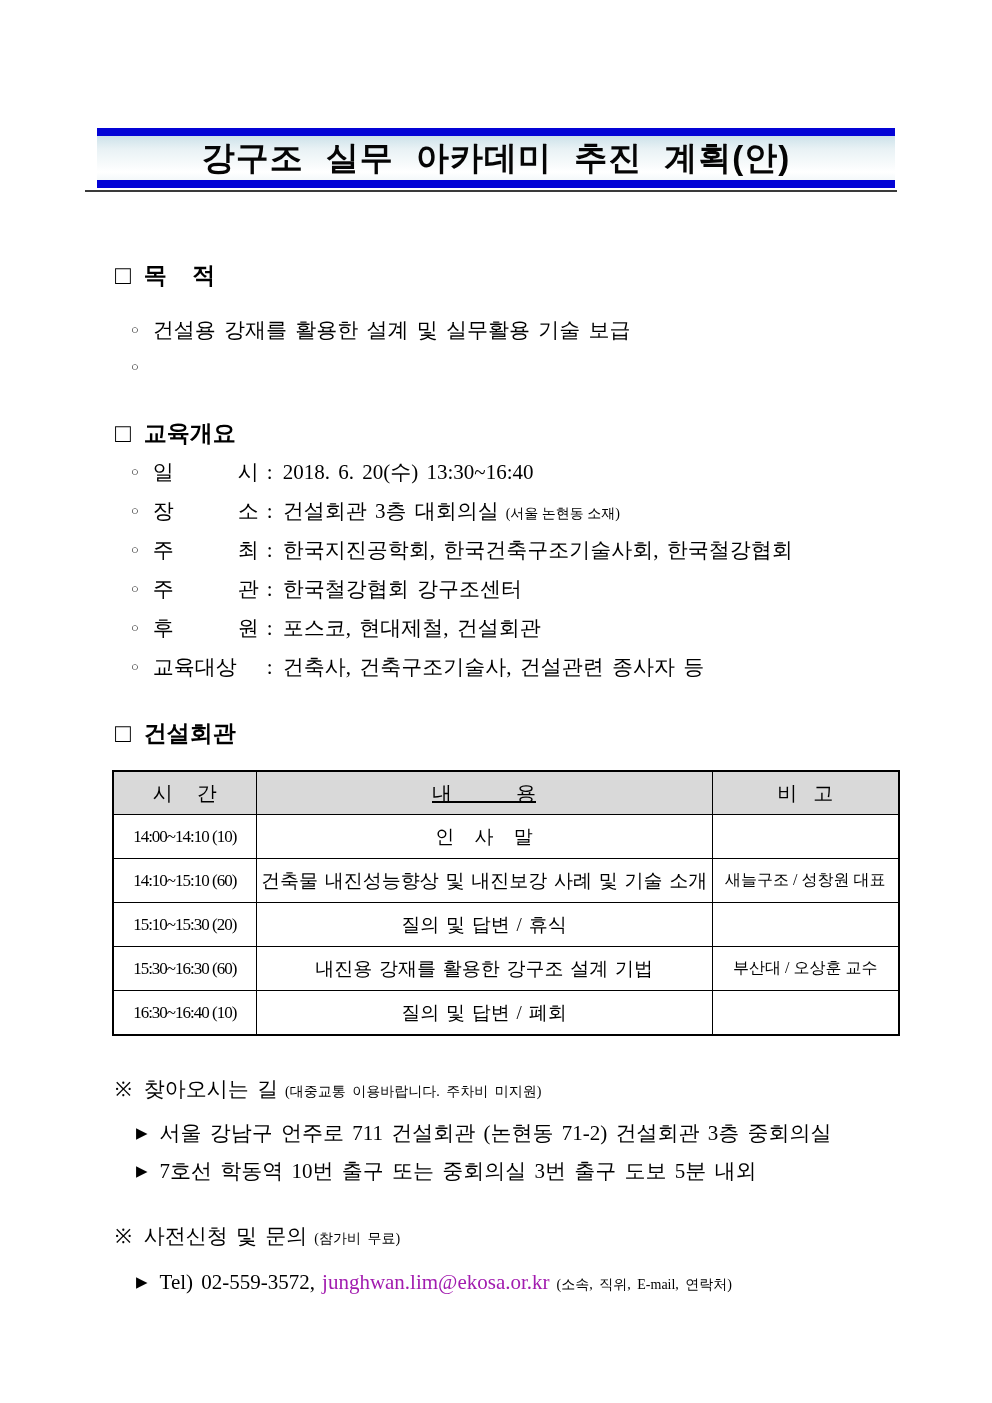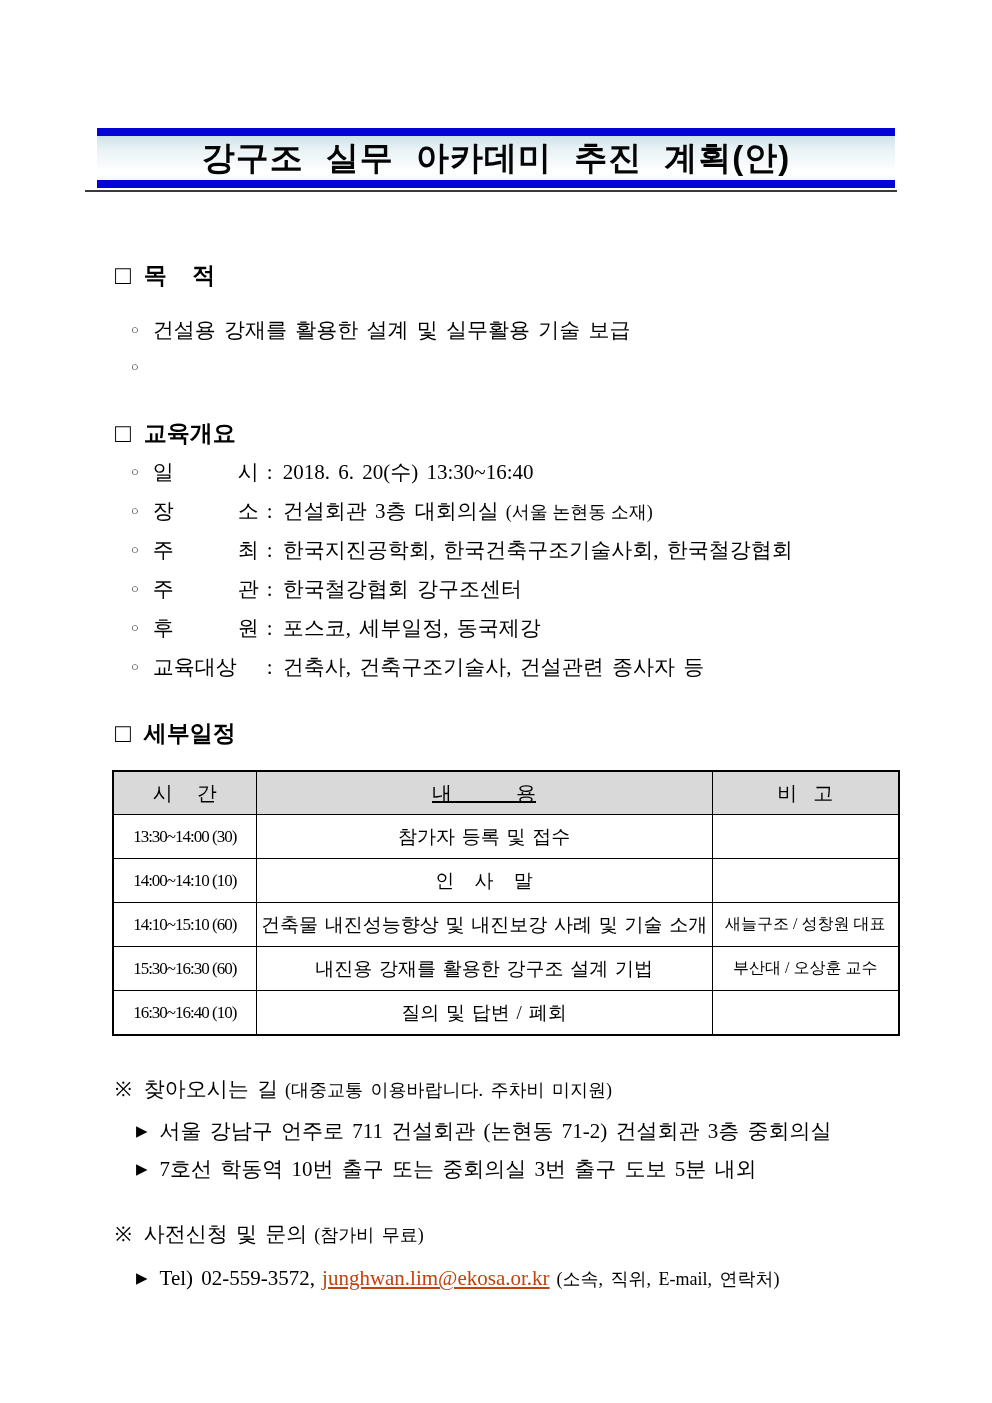--- a/index.html
+++ b/index.html
@@ -50,21 +50,21 @@
   .ov-row {
     display:flex; align-items:baseline;
     margin-left:131px; line-height:36px; font-size:21px;
   }
   .jlabel {
     display:inline-block; width:106px;
     text-align-last:justify; text-justify:distribute;
   }
   .colon { margin:0 10px 0 8px; }
   .ov-value { word-spacing:3px; }
-  .small { font-size:18px;text-align:center; }
+  .small { font-size:14px;text-align:center; }
   .note-gap { margin-left:7px; }
 
   
   table.schedule {
     margin:22px 0 0 112px;
     border-collapse:collapse; table-layout:fixed; width:786px;
     border:2px solid #000;
   }
   table.schedule th, table.schedule td { border:1px solid #000; padding:0; }
   table.schedule th {
@@ -83,21 +83,21 @@
     display:flex; align-items:baseline;
     margin-left:115px; font-size:21px; line-height:30px; word-spacing:3px;
   }
   .ref-mark { margin-right:12px; font-size:20px; }
   .sub-list { margin-top:8px; }
   .sub-item {
     display:flex; align-items:baseline;
     margin-left:136px; font-size:21px; line-height:36px; word-spacing:3px;
   }
   .tri-mark { font-size:15px; margin-right:12px; position:relative; top:-2px; }
-  .email-link { color:#c2410c; text-decoration:underline; cursor:pointer; }
+  .email-link { color:#a21caf; cursor:pointer; }
 
   .mt-purpose { margin-top:68px; }
   .mt-overview { margin-top:30px; }
   .mt-schedule { margin-top:30px; }
   .mt-directions { margin-top:38px; }
   .mt-registration { margin-top:30px; }
   .mt-tel { margin-top:10px; }
 </style>
 </head>
 <body>
@@ -152,62 +152,62 @@
   <div class="ov-row">
     <span class="circ-mark">○</span>
     <span class="jlabel">주 관</span>
     <span class="colon">:</span>
     <span class="ov-value">한국철강협회 강구조센터</span>
   </div>
   <div class="ov-row">
     <span class="circ-mark">○</span>
     <span class="jlabel">후 원</span>
     <span class="colon">:</span>
-    <span class="ov-value">포스코, 세부일정, 동국제강</span>
+    <span class="ov-value">포스코, 현대제철, 건설회관</span>
   </div>
   <div class="ov-row">
     <span class="circ-mark">○</span>
     <span class="jlabel">교육대상</span>
     <span class="colon">:</span>
     <span class="ov-value">건축사, 건축구조기술사, 건설관련 종사자 등</span>
   </div>
 </div>
 
 <div class="sec-head mt-schedule">
   <span class="sq-mark">□</span>
-  <span>세부일정</span>
+  <span>건설회관</span>
 </div>
 <table class="schedule">
   <colgroup>
       <col style="width:143px">
       <col style="width:456px">
       <col style="width:187px">
     </colgroup>
   <thead>
     <tr>
       <th><span class="jh w-time">시 간</span></th>
       <th><span class="jh w-content">내 용</span></th>
       <th><span class="jh w-note">비 고</span></th>
     </tr>
   </thead>
   <tbody>
     <tr>
-      <td class="c-time">13:30~14:00 (30)</td>
-      <td class="c-content pre">참가자 등록 및 접수</td>
-      <td class="c-note"></td>
-    </tr>
-    <tr>
       <td class="c-time">14:00~14:10 (10)</td>
       <td class="c-content pre">인   사   말</td>
       <td class="c-note"></td>
     </tr>
     <tr>
       <td class="c-time">14:10~15:10 (60)</td>
       <td class="c-content pre">건축물 내진성능향상 및 내진보강 사례 및 기술 소개</td>
       <td class="c-note">새늘구조 / 성창원 대표</td>
+    </tr>
+    <tr>
+      <td class="c-time">15:10~15:30 (20)</td>
+      <td class="c-content pre">질의 및 답변 / 휴식</td>
+      <td class="c-note"></td>
     </tr>
     <tr>
       <td class="c-time">15:30~16:30 (60)</td>
       <td class="c-content pre">내진용 강재를 활용한 강구조 설계 기법</td>
       <td class="c-note">부산대 / 오상훈 교수</td>
     </tr>
     <tr>
       <td class="c-time">16:30~16:40 (10)</td>
       <td class="c-content pre">질의 및 답변 / 폐회</td>
       <td class="c-note"></td>

